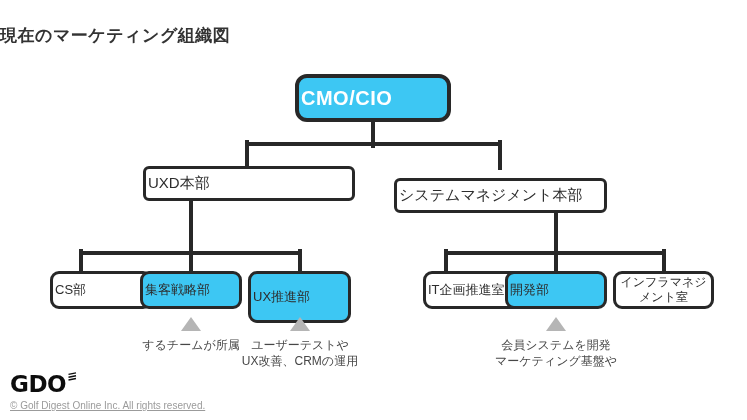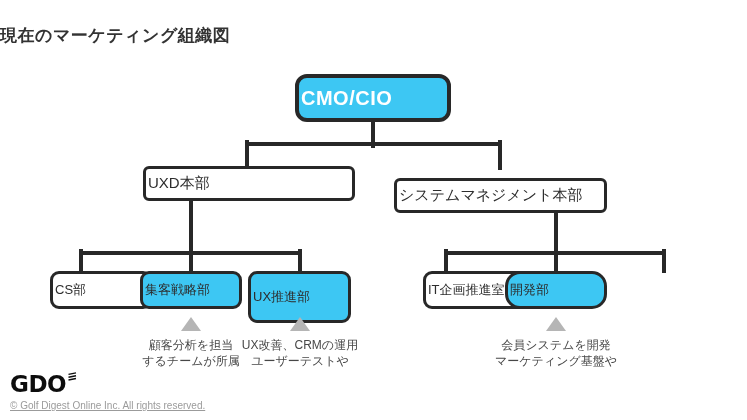--- a/index.html
+++ b/index.html
@@ -122,37 +122,39 @@
   </div>
 
   <div class="node lvl3 accent" style="left:248px; top:271px; width:103px; height:52px;">
     <span>UX推進部</span>
   </div>
 
   <div class="node lvl3" style="left:395px; top:271px; width:124px; height:38px;margin-left:28px;">
     <span>IT企画推進室</span>
   </div>
 
-  <div class="node lvl3 accent" style="left:505px; top:271px; width:102px; height:38px;border-radius:15px;">
+  <div class="node lvl3 accent" style="left:505px; top:271px; width:102px; height:38px;">
     <span>開発部</span>
   </div>
 
+  <div class="node lvl3 small-text" style="left:613px; top:271px; width:101px; height:38px;">
+    <span>インフラマネジメント室</span>
+  </div>
 
   <div class="tri" style="left:181px; top:317px;"></div>
   <div class="tri" style="left:290px; top:317px;"></div>
   <div class="tri" style="left:546px; top:317px;"></div>
 
   <div class="ann" style="left:111px; top:337px; width:160px;">
-    <div>顧客分析を担当</div>
     <div>するチームが所属</div>
   </div>
 
   <div class="ann" style="left:220px; top:337px; width:160px;">
+    <div>ユーザーテストや</div>
     <div>UX改善、CRMの運用</div>
-    <div>ユーザーテストや</div>
   </div>
 
   <div class="ann" style="left:476px; top:337px; width:160px;">
     <div>会員システムを開発</div>
     <div>マーケティング基盤や</div>
   </div>
 
   <div class="logo">
     <span>GDO</span>
     <svg class="tee-mark" width="10" height="11" viewBox="0 0 10 11" xmlns="http://www.w3.org/2000/svg">

